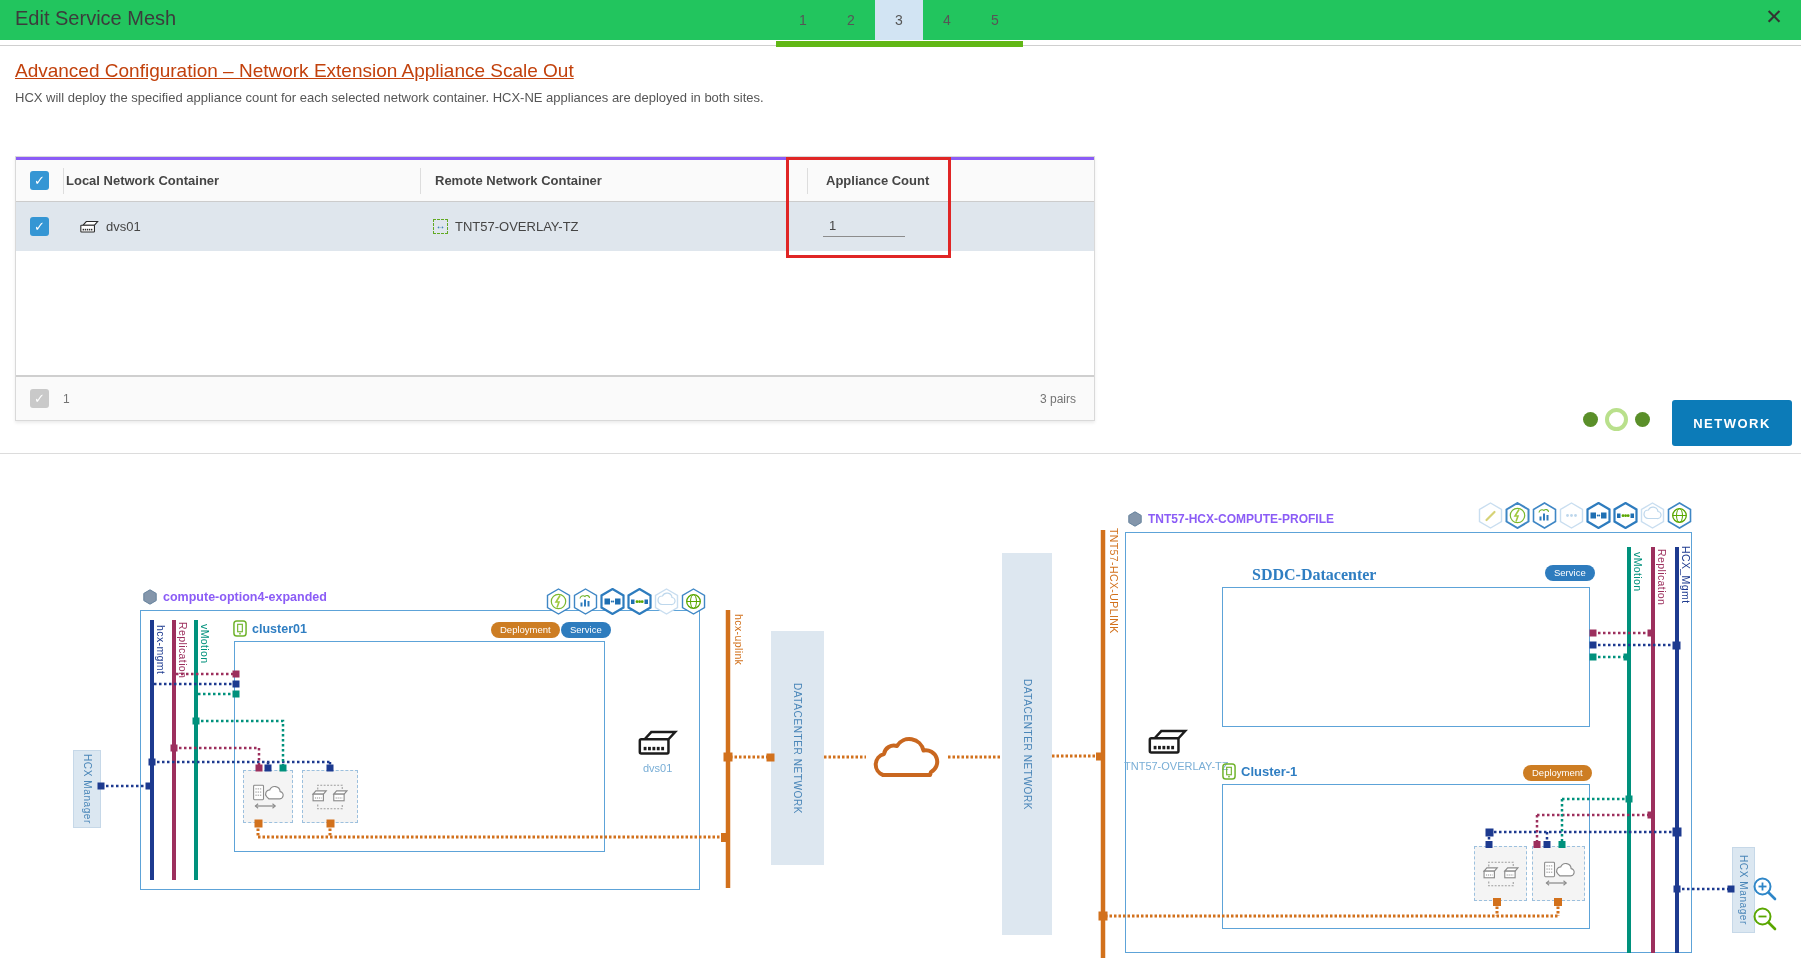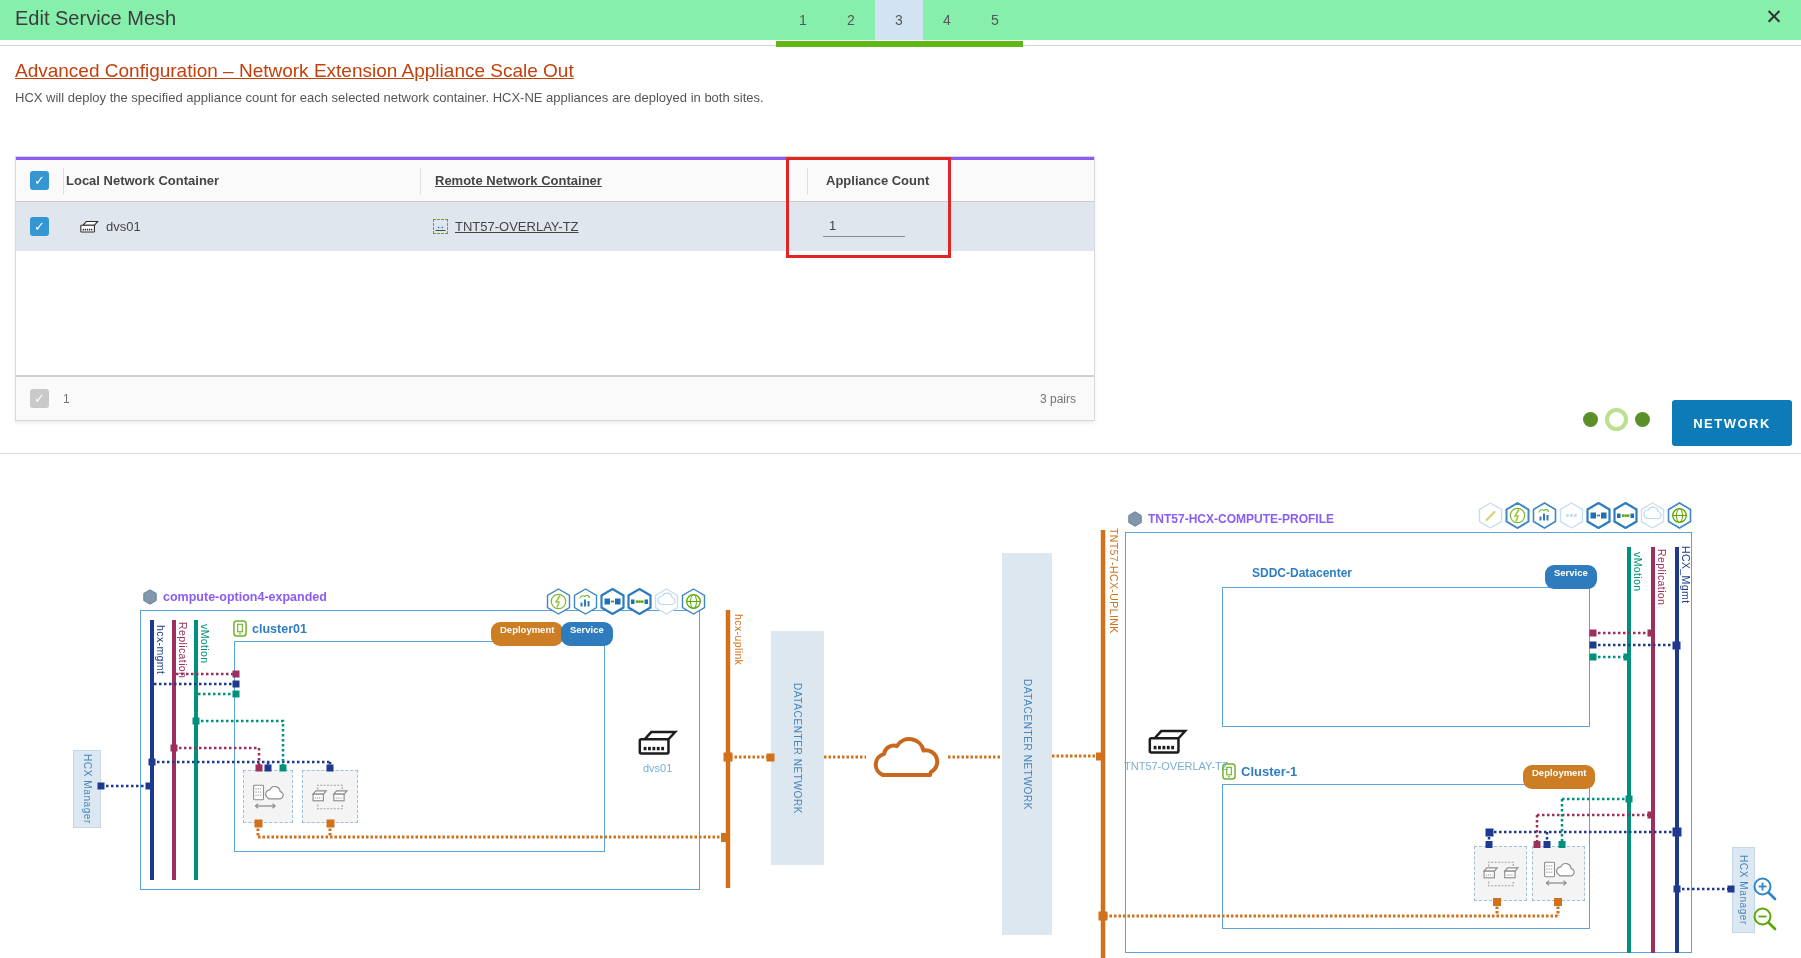--- a/index.html
+++ b/index.html
@@ -1,41 +1,41 @@
 <!DOCTYPE html>
 <html><head>
 <meta charset="utf-8">
 <style>
   html,body{margin:0;padding:0;}
   body{
     width:1801px;height:958px;position:relative;overflow:hidden;
     background:#ffffff;font-family:"Liberation Sans",sans-serif;color:#454545;
   }
   
-  .hdr{position:absolute;left:0;top:0;width:1801px;height:40px;background:#86efac;}
+  .hdr{position:absolute;left:0;top:0;width:1801px;height:40px;background:#22c55e;}
   .hdr-title{position:absolute;left:15px;top:7px;font-size:20px;color:#3c3c3c;font-weight:400;}
   .steps{position:absolute;left:779px;top:0;height:40px;display:flex;}
   .step{width:48px;height:40px;line-height:40px;text-align:center;font-size:14px;color:#565656;cursor:pointer;}
   .step.active{background:#d2e4f3;}
   .close-x{position:absolute;right:14px;top:4px;font-size:21px;color:#333;cursor:pointer;width:26px;height:26px;text-align:center;line-height:26px;}
   .hdr-divider{position:absolute;left:0;top:45px;width:1801px;height:1px;background:#cfcfcf;}
   .progress-green{position:absolute;left:776px;top:41px;width:247px;height:6px;background:#61b715;}
   
   .h2{position:absolute;left:15px;top:60px;font-size:19px;font-weight:400;color:#c2410c;text-decoration:underline;}
   .desc{position:absolute;left:15px;top:90px;font-size:13px;color:#565656;}
   
   .tbl{position:absolute;left:15px;top:156px;width:1080px;height:265px;border:1px solid #d9d9d9;
        box-shadow:0 2px 3px rgba(0,0,0,0.08);display:flex;flex-direction:column;background:#fff;box-sizing:border-box;}
   .tbl-head{height:45px;background:#fafafa;border-top:3px solid #8b5cf6;border-bottom:1px solid #ccc;display:flex;align-items:center;box-sizing:border-box;}
   .tbl-row{height:49px;background:#dfe6ed;display:flex;align-items:center;cursor:pointer;}
   .tbl-fill{flex:1;background:#fff;}
   .tbl-foot{height:45px;background:#fafafa;border-top:2px solid #cfcfcf;display:flex;align-items:center;box-sizing:border-box;font-size:12px;color:#737373;}
   .col-cb{width:47px;display:flex;justify-content:center;align-items:center;}
   .col1{width:356px;padding-left:2px;box-sizing:border-box;display:flex;align-items:center;gap:7px;}
-  .col2{width:372px;display:flex;align-items:center;gap:7px;text-decoration:underline;}
+  .col2{width:372px;display:flex;align-items:center;gap:7px;}
   .col3{flex:1;display:flex;align-items:center;}
   .th{font-size:13px;font-weight:700;color:#454545;}
   .hsep{width:1px;height:26px;background:#ddd;}
   .cb{width:19px;height:19px;border-radius:3px;background:#3596d4;color:#fff;font-size:13px;line-height:19px;text-align:center;cursor:pointer;}
   .cb::after{content:"✓";}
   .cb.gray{background:#c9c9c9;cursor:default;}
   .cell-txt{font-size:13px;color:#454545;}
   .tz-ic{width:15px;height:15px;border:1.5px dashed #61a922;box-sizing:border-box;color:#2470ab;
          font-size:10px;font-weight:700;line-height:12px;text-align:center;}
   .count-input{width:72px;border:none;border-bottom:1px solid #8c8c8c;background:transparent;
@@ -49,21 +49,21 @@
       border:none;border-radius:3px;font-size:13px;font-weight:700;letter-spacing:1.5px;cursor:pointer;font-family:"Liberation Sans",sans-serif;}
   .panel-divider{position:absolute;left:0;top:453px;width:1801px;height:1px;background:#dcdcdc;}
   
   .dbox{position:absolute;border:1.5px solid #5da3d8;background:#fff;box-sizing:border-box;}
   .dcnet{position:absolute;background:#dde7f0;display:flex;align-items:center;justify-content:center;}
   .vtext{writing-mode:vertical-rl;font-size:10px;color:#4a86b8;letter-spacing:0.6px;white-space:nowrap;}
   .vlabel{position:absolute;writing-mode:vertical-rl;font-size:10.5px;letter-spacing:0.4px;white-space:nowrap;}
   .mgrbox{position:absolute;background:#dbe7f1;border:1px solid #c6d8e8;display:flex;align-items:center;justify-content:center;box-sizing:border-box;}
   .ptitle{position:absolute;display:flex;align-items:center;gap:6px;font-size:12.5px;font-weight:700;color:#8b5cf6;}
   .ctitle{position:absolute;display:flex;align-items:center;gap:5px;font-size:12.5px;font-weight:700;color:#2f7ec2;}
-  .badge{position:absolute;height:24px;line-height:16px;border-radius:9px;color:#fff;font-size:9.5px;font-weight:700;padding:0 9px;}
+  .badge{position:absolute;height:16px;line-height:16px;border-radius:9px;color:#fff;font-size:9.5px;font-weight:400;padding:0 9px;}
   .badge.orange{background:#cd7d23;}
   .badge.blue{background:#2e7cbe;}
   .appbox{position:absolute;border:1.5px dashed #9cc0de;background:#f4f4f4;box-sizing:border-box;
           display:flex;align-items:center;justify-content:center;}
   .hexrow{position:absolute;display:flex;gap:2px;}
   .swlabel{position:absolute;font-size:11px;color:#79aed6;}
   .zoomctl{position:absolute;cursor:pointer;}
   svg.overlay{position:absolute;left:0;top:0;pointer-events:none;z-index:20;}
 </style>
 </head>
@@ -313,21 +313,21 @@
     </svg>
   <svg width="25" height="27" viewBox="0 0 25 27">
       <polygon points="12.5,1 23.5,7.5 23.5,19.5 12.5,26 1.5,19.5 1.5,7.5" fill="#fff" stroke="#3f87c5" stroke-width="1.6"></polygon>
       <circle cx="12.5" cy="13.5" r="6.8" fill="none" stroke="#5aa700" stroke-width="1.3"></circle>
       <ellipse cx="12.5" cy="13.5" rx="3" ry="6.8" fill="none" stroke="#5aa700" stroke-width="1"></ellipse>
       <line x1="5.7" y1="13.5" x2="19.3" y2="13.5" stroke="#5aa700" stroke-width="1"></line>
     </svg>
 </div>
 
 <div class="dbox" style="left:1222px;top:587px;width:368px;height:140px;border-width:1px;"></div>
-<div class="ctitle" style="left:1252px;top:566px;font-size:12px;">
+<div class="ctitle" style="left:1252px;top:566px;font-size:16px;font-family:Liberation Serif, serif;">
   <span>SDDC-Datacenter</span>
 </div>
 <div class="badge blue" style="left:1545px;top:565px;">Service</div>
 
 <div class="vlabel" style="left:1632px;top:552px;color:#00917c;">vMotion</div>
 <div class="vlabel" style="left:1656px;top:549px;color:#9c2f5d;">Replication</div>
 <div class="vlabel" style="left:1680px;top:546px;color:#1d3a8f;">HCX_Mgmt</div>
 
 <svg style="position:absolute;left:1146px;top:728px;" width="42" height="30" viewBox="0 0 44 30">
   <polygon points="9,10 16,2.5 41,2.5 34,10" fill="#fff" stroke="#1c1c1c" stroke-width="2.6"></polygon>

